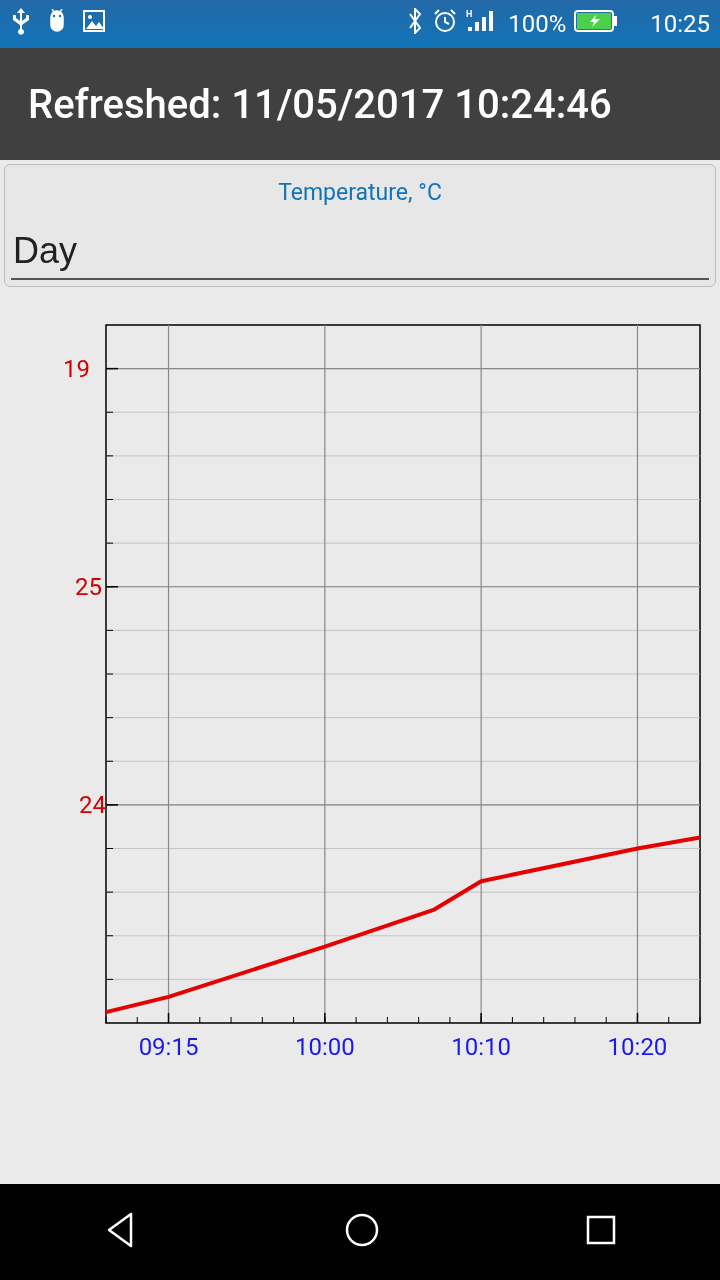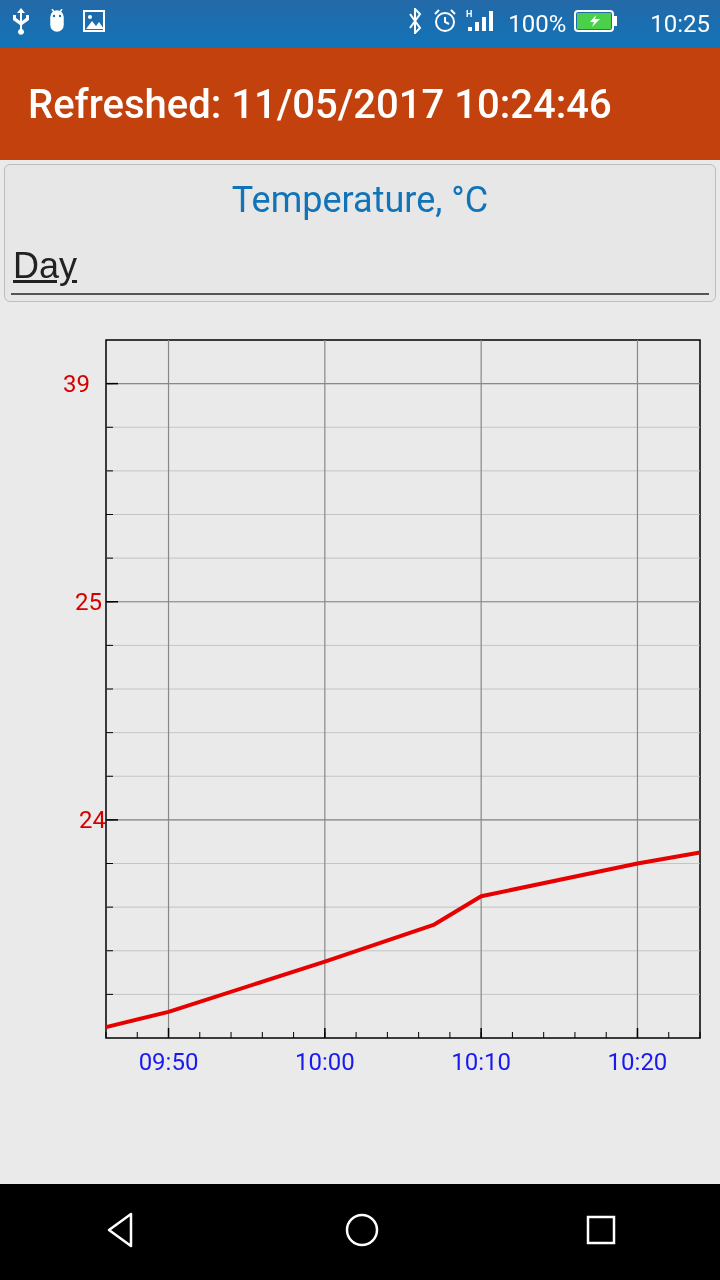--- a/index.html
+++ b/index.html
@@ -18,55 +18,54 @@
   }
   .status-left { display: flex; gap: 14px; align-items: center; }
   .status-right { display: flex; gap: 8px; align-items: center; }
   .status-right .battery-pct { margin-left: 4px; }
   .status-right .clock { margin-left: 24px; }
   .icon { display: inline-block; }
   
   
   .app-bar {
     height: 112px;
-    background: #c2410c;
+    background: #404040;
     display: flex;
     align-items: center;
     padding: 0 28px;
     color: #fff;
     font-size: 40px;
     font-weight: 500;
   }
   
   
   .card {
     margin: 4px 4px 0 4px;
     background: #e7e7e7;
     border: 1px solid #bdbdbd;
     border-radius: 6px;
   }
   .card-title {
     text-align: center;
     color: #1174b8;
-    font-size: 36px;
+    font-size: 23px;
     padding: 14px 0 20px 0;
   }
   .selector-row {
     padding: 0 6px 6px 6px;
   }
   .selector {
     width: 100%;
     background: transparent;
     border: none;
     border-bottom: 2px solid #555;
     font-size: 36px;
     color: #222;
     padding: 4px 0 6px 2px;
     outline: none;
-    text-decoration: underline;
   }
   
   
   .chart-wrap {
     width: 720px;
     height: 780px;
     position: relative;
     margin-top: 34px;
   }
   .y-label { position: absolute; color: #d40000; font-size: 24px; text-align: right; }
@@ -222,22 +221,22 @@
       <line x1="543.6842105263158" y1="702" x2="543.6842105263158" y2="696" stroke="#000" stroke-width="1"></line>
       <line x1="574.9473684210527" y1="702" x2="574.9473684210527" y2="696" stroke="#000" stroke-width="1"></line>
       <line x1="606.2105263157894" y1="702" x2="606.2105263157894" y2="696" stroke="#000" stroke-width="1"></line>
       <line x1="637.4736842105264" y1="702" x2="637.4736842105264" y2="696" stroke="#000" stroke-width="1"></line>
       <line x1="668.7368421052631" y1="702" x2="668.7368421052631" y2="696" stroke="#000" stroke-width="1"></line>
       <line x1="700" y1="702" x2="700" y2="696" stroke="#000" stroke-width="1"></line>
       <polyline points="106,691.0937499999999 168.52631578947367,675.8249999999998 324.8421052631579,625.6562499999997 434.2631578947369,588.575 481.1578947368421,560.2187500000002 637.4736842105264,527.4999999999998 700,516.5937499999997" fill="none" stroke="#e60000" stroke-width="4" stroke-linejoin="round"></polyline>
     </svg>
 <div class="y-label" style="top: 469.875px; left: 16px; width: 90px;">24</div>
     <div class="y-label" style="top: 251.75px; left: 0px; width: 90px; margin-left: 12px;">25</div>
-    <div class="y-label" style="top: 33.625px; left: 0px; width: 90px;">39</div>
-    <div class="x-label" style="top: 712px; left: 168.526px;">09:50</div>
+    <div class="y-label" style="top: 33.625px; left: 0px; width: 90px;">19</div>
+    <div class="x-label" style="top: 712px; left: 168.526px;">09:15</div>
     <div class="x-label" style="top: 712px; left: 324.842px; text-align: center;">10:00</div>
     <div class="x-label" style="top: 712px; left: 481.158px; text-align: right;">10:10</div>
     <div class="x-label" style="top: 712px; left: 637.474px;">10:20</div>
   </div>
 
 <div class="nav-bar">
   <span class="nav-btn">
     <svg width="40" height="40" viewBox="0 0 40 40">
         <path d="M30 4 L8 20 L30 36 Z" fill="none" stroke="#fff" stroke-width="2.5" stroke-linejoin="round"></path>
       </svg>

